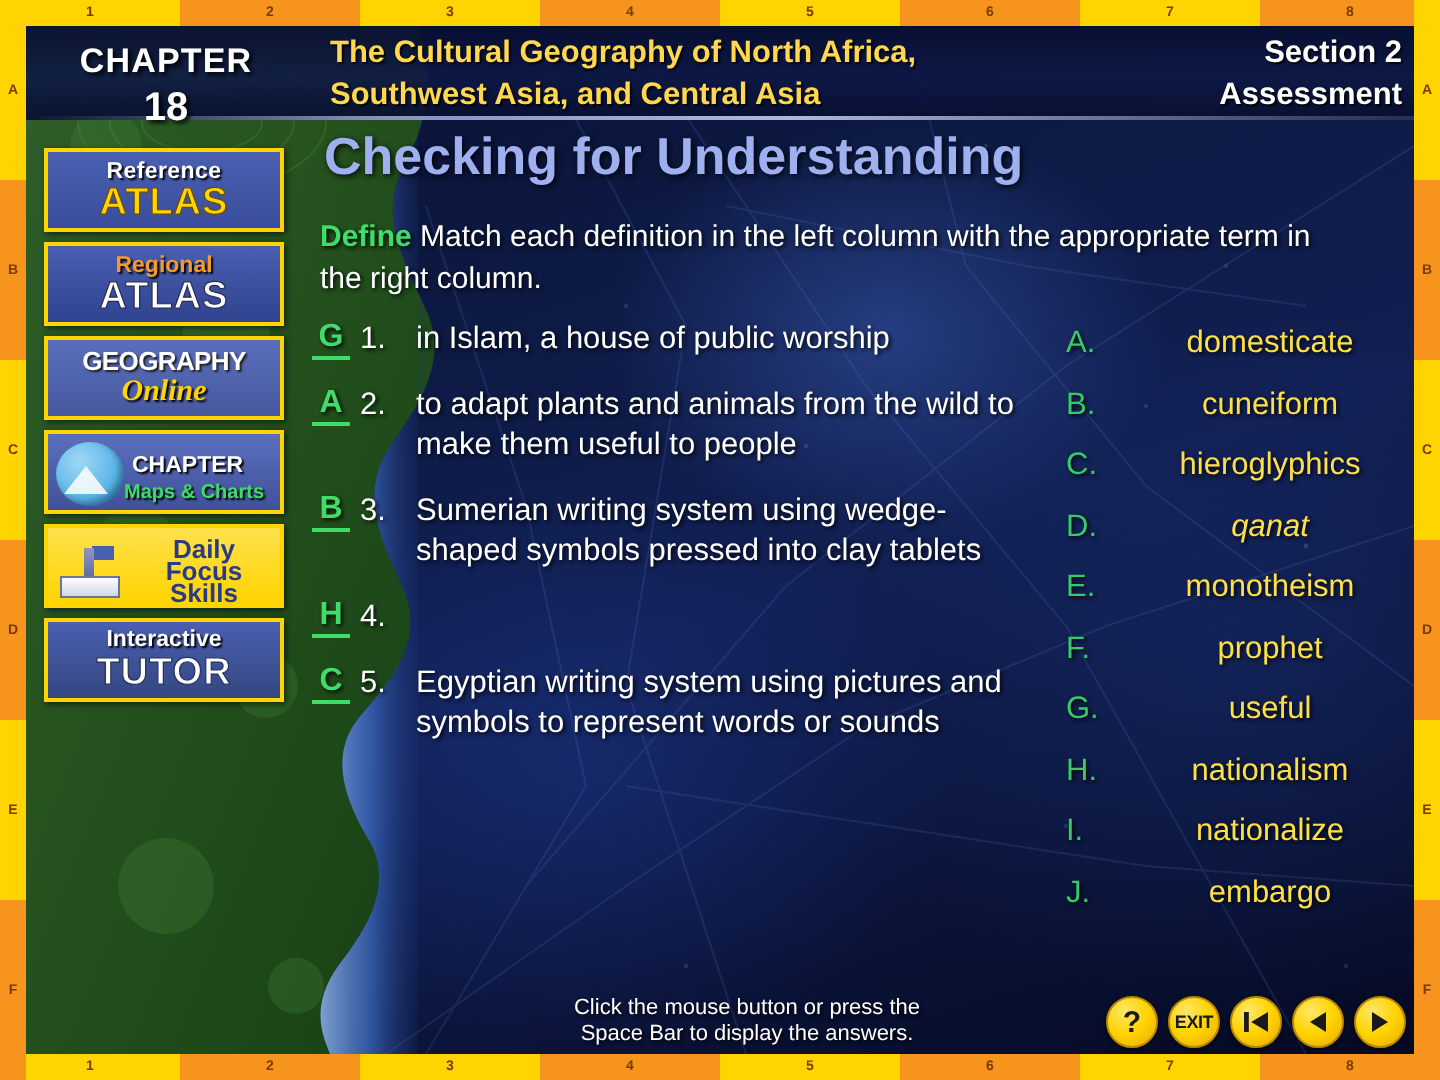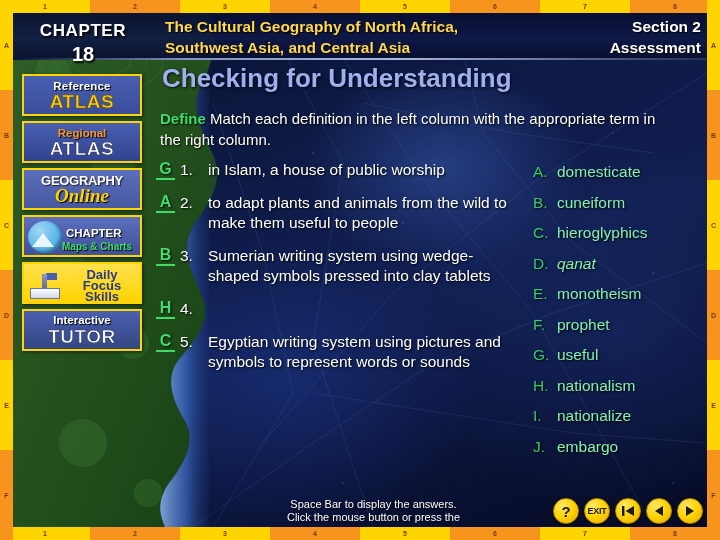--- a/index.html
+++ b/index.html
@@ -114,21 +114,21 @@
   .sb-regatlas .l1 { font-size:11.5px; font-weight:bold; color:#f79a2b;
       text-shadow:1px 1px 1px #000; line-height:12px; }
   .sb-regatlas .l2 { font-size:19px; font-weight:bold; color:#ffffff;
       -webkit-text-stroke:.6px #2b2b50; line-height:19px; letter-spacing:.5px; }
 
   
   .sb-geo { background:linear-gradient(180deg,#5a6ebb 0%,#46589f 100%); }
   .sb-geo .l1 { font-size:13px; font-weight:bold; color:#ffffff;
       text-shadow:1px 1px 1px #222; line-height:14px; letter-spacing:-.3px; }
   .sb-geo .l2 { font-family:"Liberation Serif", serif; font-style:italic;
-      font-size:19px; font-weight:bold; color:#ffd400; line-height:16px;
+      font-size:15px; font-weight:bold; color:#ffd400; line-height:16px;
       text-shadow:1px 1px 1px #000; }
 
   
   .sb-maps { background:linear-gradient(180deg,#5c6fbe 0%,#3f5199 100%); }
   .sb-maps .mc-globe {
     position:absolute; left:4px; top:4px; width:34px; height:32px;
     border-radius:50%;
     background:radial-gradient(circle at 35% 30%, #9fd8f5 0%, #59b4e8 60%, #2b86c4 100%);
     box-shadow:inset -2px -2px 3px rgba(0,0,0,.3);
   }
@@ -216,22 +216,23 @@
   
   .tcol { position:absolute; left:533px; top:162px; width:180px; z-index:10; }
   .trow { display:flex; align-items:baseline; margin-bottom:11.5px; }
   .t-let {
     flex:0 0 auto; width:24px;
     font-size:15.5px; color:#37c96a; line-height:19px;
     text-shadow:1px 1px 2px rgba(0,0,0,.9);
   }
   .t-term {
     flex:1 1 auto;
-    font-size:15.5px; color:#86efac; line-height:19px;
-    text-shadow:1px 1px 2px rgba(0,0,0,.9);
+    font-size:15.5px; color:#fde047; line-height:19px;
+    text-shadow:1px 1px 2px rgba(0,0,0,.9);
+    text-align:center;
   }
   .t-term.ital { font-style:italic; }
 
   
   .hint {
     position:absolute; left:236px; top:498px; width:275px;
     text-align:center;
     font-size:11px; line-height:13px; color:#ffffff;
     text-shadow:1px 1px 2px rgba(0,0,0,.9);
     z-index:12;
@@ -463,22 +464,22 @@
       <div class="t-let">I.</div>
       <div class="t-term">nationalize</div>
     </div>
     <div class="trow">
       <div class="t-let">J.</div>
       <div class="t-term">embargo</div>
     </div>
   </div>
 
   <div class="hint">
+    <div>Click the mouse button or press the</div>
     <div>Space Bar to display the answers.</div>
-    <div>Click the mouse button or press the</div>
   </div>
 
   <div class="navbar">
     <div class="nav-btn">
       <span class="nav-glyph">?</span>
     </div>
     <div class="nav-btn">
       <span class="nav-exit">EXIT</span>
     </div>
     <div class="nav-btn">

